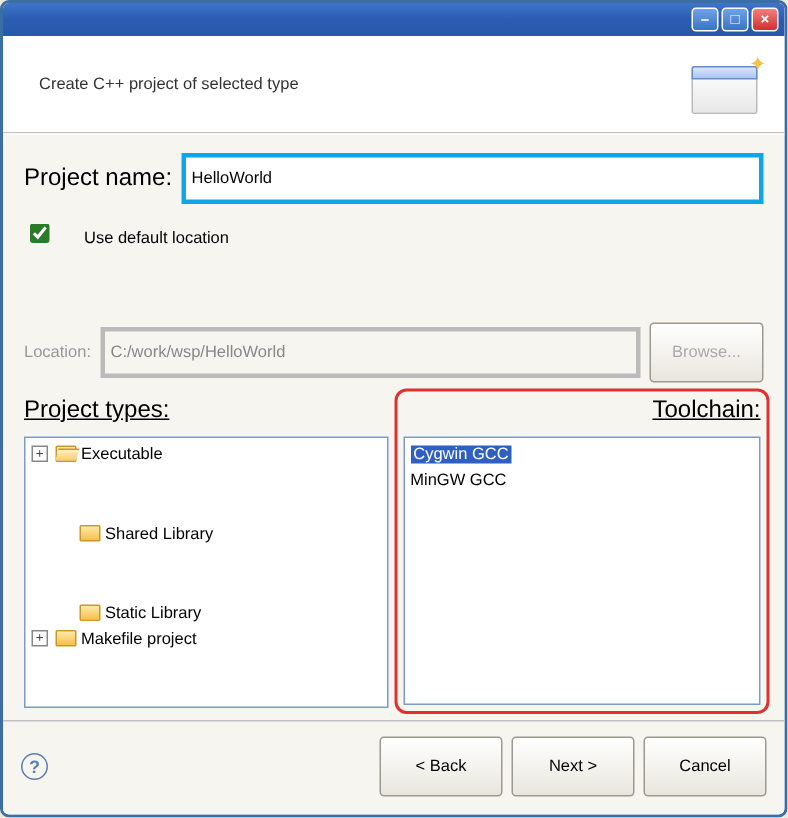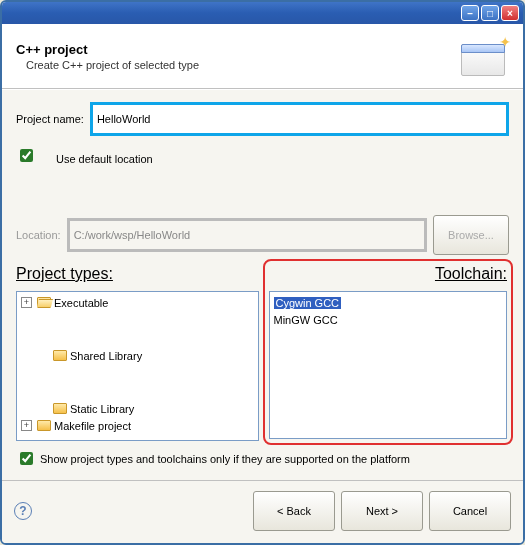--- a/index.html
+++ b/index.html
@@ -102,21 +102,21 @@
     flex-direction: column;
     overflow: hidden;
   }
   .row {
     display: flex;
     align-items: center;
     margin-bottom: 8px;
     gap: 6px;
   }
   .row label.field-label {
-    font-size: 11px;
+    font-size: 16px;
     color: #000;
   }
   input[type=text] {
     flex: 1;
     height: 20px;
     border: 3px solid #0ea5e9;
     padding: 14px 4px;
     font-size: 11px;
     font-family: inherit;
     background: #fff;
@@ -279,21 +279,20 @@
 <div class="window">
 
   <div class="titlebar">
     <div class="tb-btn">–</div>
     <div class="tb-btn">□</div>
     <div class="tb-btn close">×</div>
   </div>
 
   <div class="header">
     <div class="header-left">
-      <h1>C++ project</h1>
       <p>Create C++ project of selected type</p>
     </div>
     <div class="header-icon">
       <div class="box"></div>
       <div class="bar"></div>
       <div class="star">✦</div>
     </div>
   </div>
 
   <div class="content">
@@ -348,24 +347,20 @@
                 <span class="txt">Cygwin GCC</span>
               </div>
               <div class="list-item">
                 <span class="txt">MinGW GCC</span>
               </div>
             </div>
         </div>
       </div>
     </div>
 
-    <div class="chk-row2">
-      <input type="checkbox" checked="" style="">
-      <span>Show project types and toolchains only if they are supported on the platform</span>
-    </div>
 
   </div>
 
   <div class="footer">
     <div class="help-icon">?</div>
     <div class="spacer"></div>
     <button class="btn">&lt; Back</button>
     <button class="btn">Next &gt;</button>
     <button class="btn">Cancel</button>
   </div>

